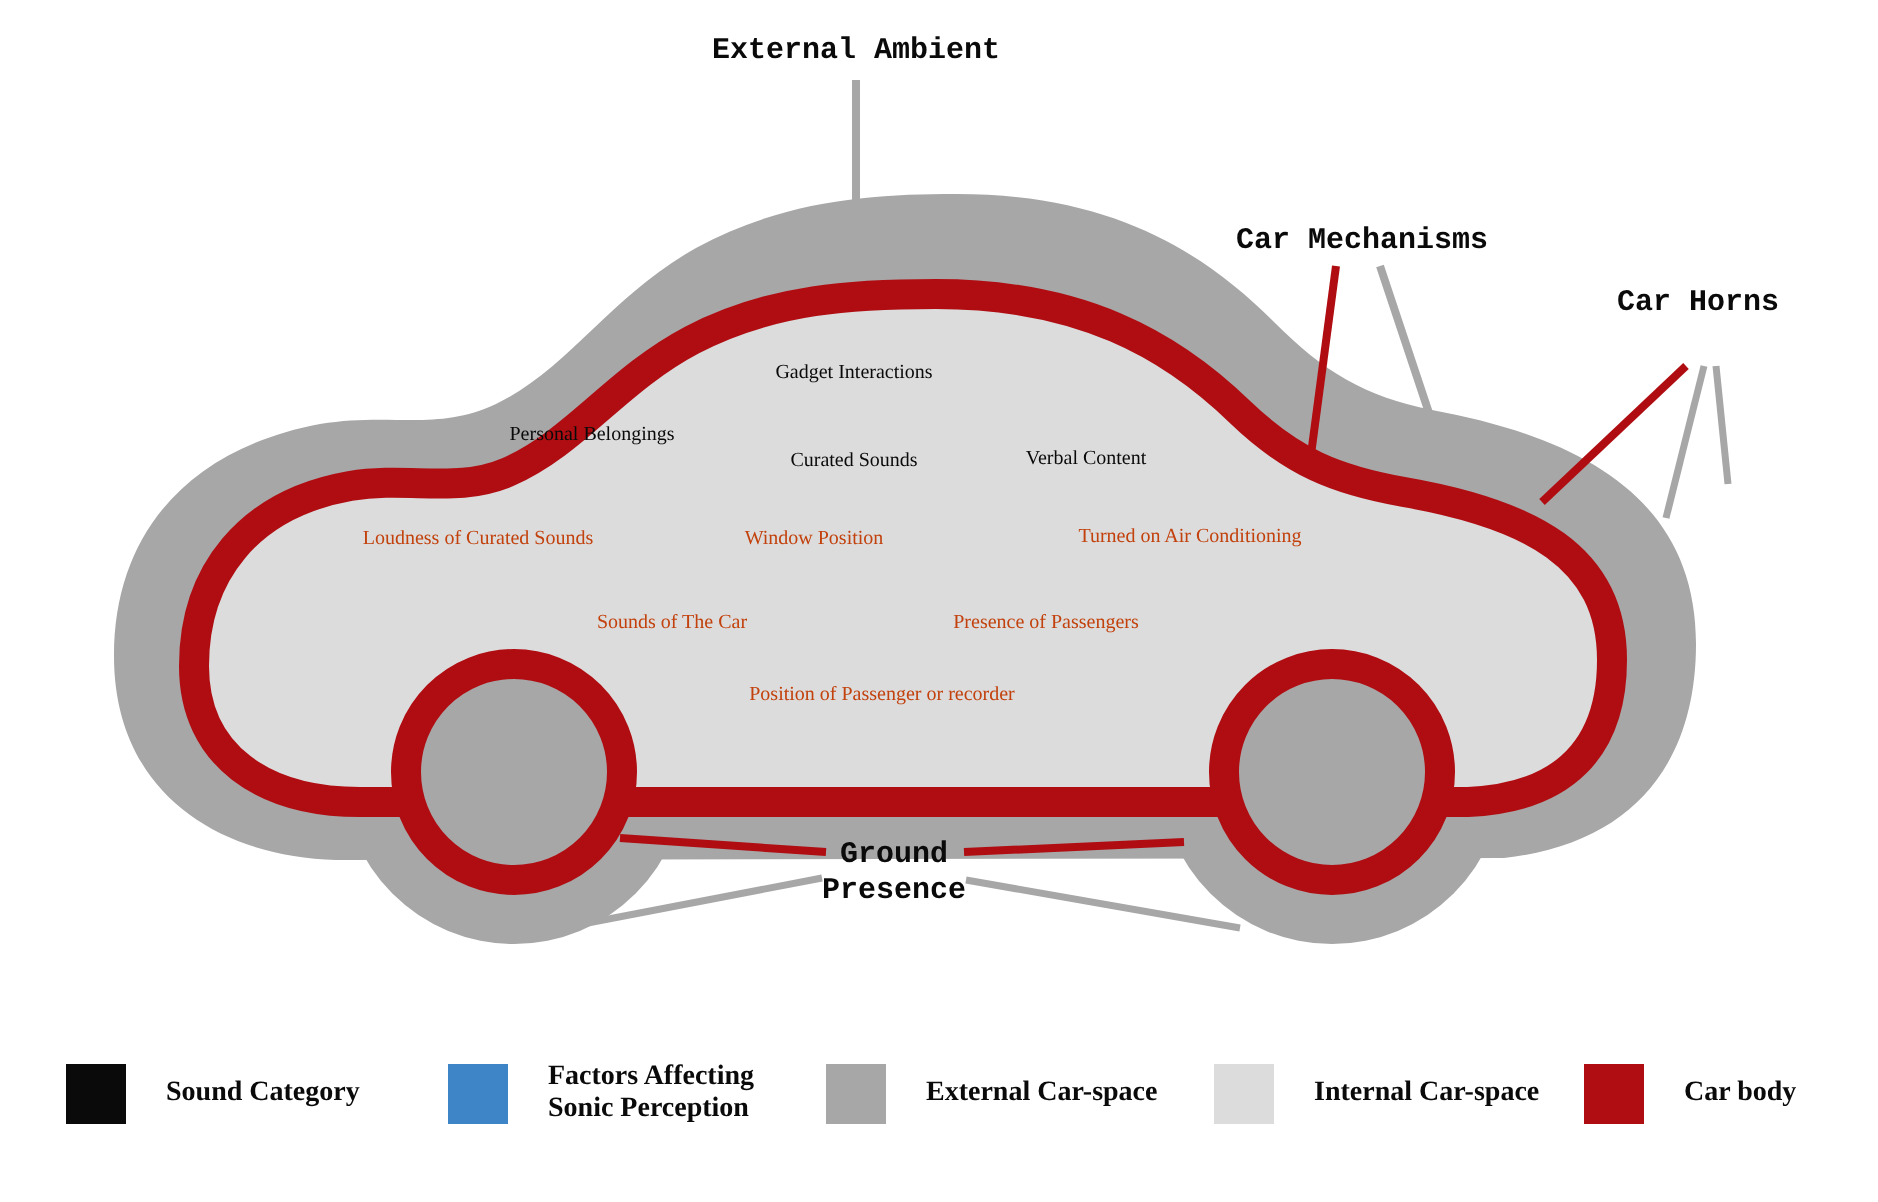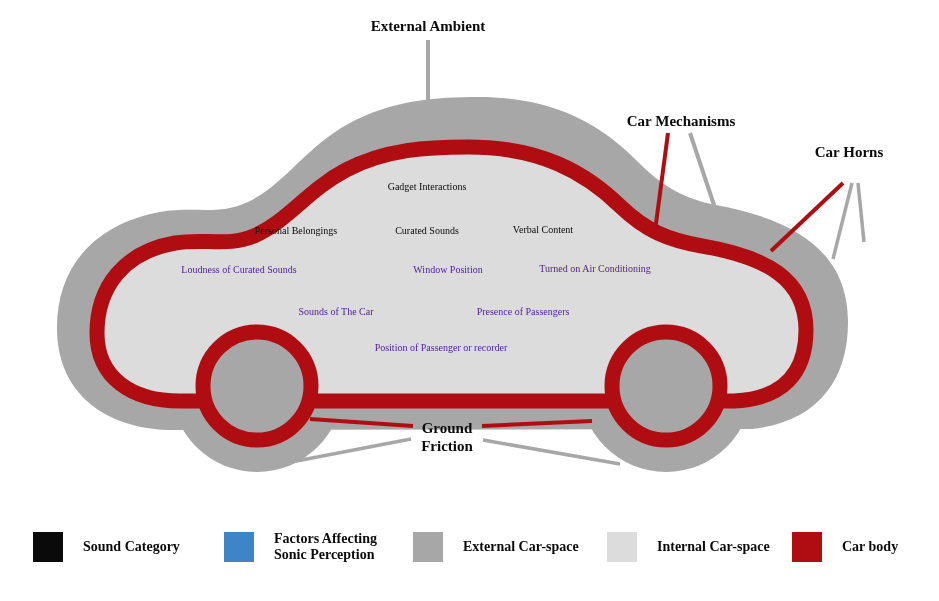--- a/index.html
+++ b/index.html
@@ -14,22 +14,22 @@
   .stage svg { position: absolute; left: 0; top: 0; }
   .lbl {
     position: absolute;
     transform: translate(-50%, -50%);
     white-space: nowrap;
     font-size: 10px;
     color: #0a0a0a;
     text-align: center;
     line-height: 18px;
   }
-  .lbl.ext { font-weight: bold; font-size: 15px; }
-  .lbl.factor { color: #4c1d95; }
+  .lbl.ext { font-weight: bold; font-size: 15px; font-family: Liberation Mono, monospace; }
+  .lbl.factor { color: #c2410c; }
   .legend-item {
     position: absolute;
     top: 530px;
     height: 34px;
     display: flex;
     align-items: center;
   }
   .swatch {
     display: inline-block;
     width: 30px;
@@ -99,30 +99,30 @@
       <line stroke-width="3.5" x1="411" y1="439" x2="286" y2="463" stroke="#a7a7a7"></line>
       <line stroke-width="3.5" x1="483" y1="440" x2="620" y2="464" stroke="#a7a7a7"></line>
     </g>
   </svg>
 
   <div class="lbl ext" style="left:428px; top:26px">External Ambient</div>
   <div class="lbl ext" style="left:681px; top:121px">Car Mechanisms</div>
   <div class="lbl ext" style="left:849px; top:152px">Car Horns</div>
   <div class="lbl ext" style="left:447px; top:437px">
     <div>Ground</div>
-    <div>Friction</div>
+    <div>Presence</div>
   </div>
 
   <div class="lbl" style="left:427px; top:187px">Gadget Interactions</div>
-  <div class="lbl" style="left:296px; top:231px">Personal Belongings</div>
+  <div class="lbl" style="left:296px; top:218px">Personal Belongings</div>
   <div class="lbl" style="left:427px; top:231px">Curated Sounds</div>
   <div class="lbl" style="left:543px; top:230px">Verbal Content</div>
 
   <div class="lbl factor" style="left:239px; top:270px">Loudness of Curated Sounds</div>
-  <div class="lbl factor" style="left:448px; top:270px">Window Position</div>
+  <div class="lbl factor" style="left:407px; top:270px">Window Position</div>
   <div class="lbl factor" style="left:595px; top:269px">Turned on Air Conditioning</div>
   <div class="lbl factor" style="left:336px; top:312px">Sounds of The Car</div>
   <div class="lbl factor" style="left:441px; top:348px">Position of Passenger or recorder</div>
   <div class="lbl factor" style="left:523px; top:312px">Presence of Passengers</div>
 
   <div>
     <div class="legend-item" style="left:33px">
       <span class="swatch" style="background-color: rgb(10, 10, 10);"></span>
       <span class="legend-label">Sound Category</span>
     </div>

